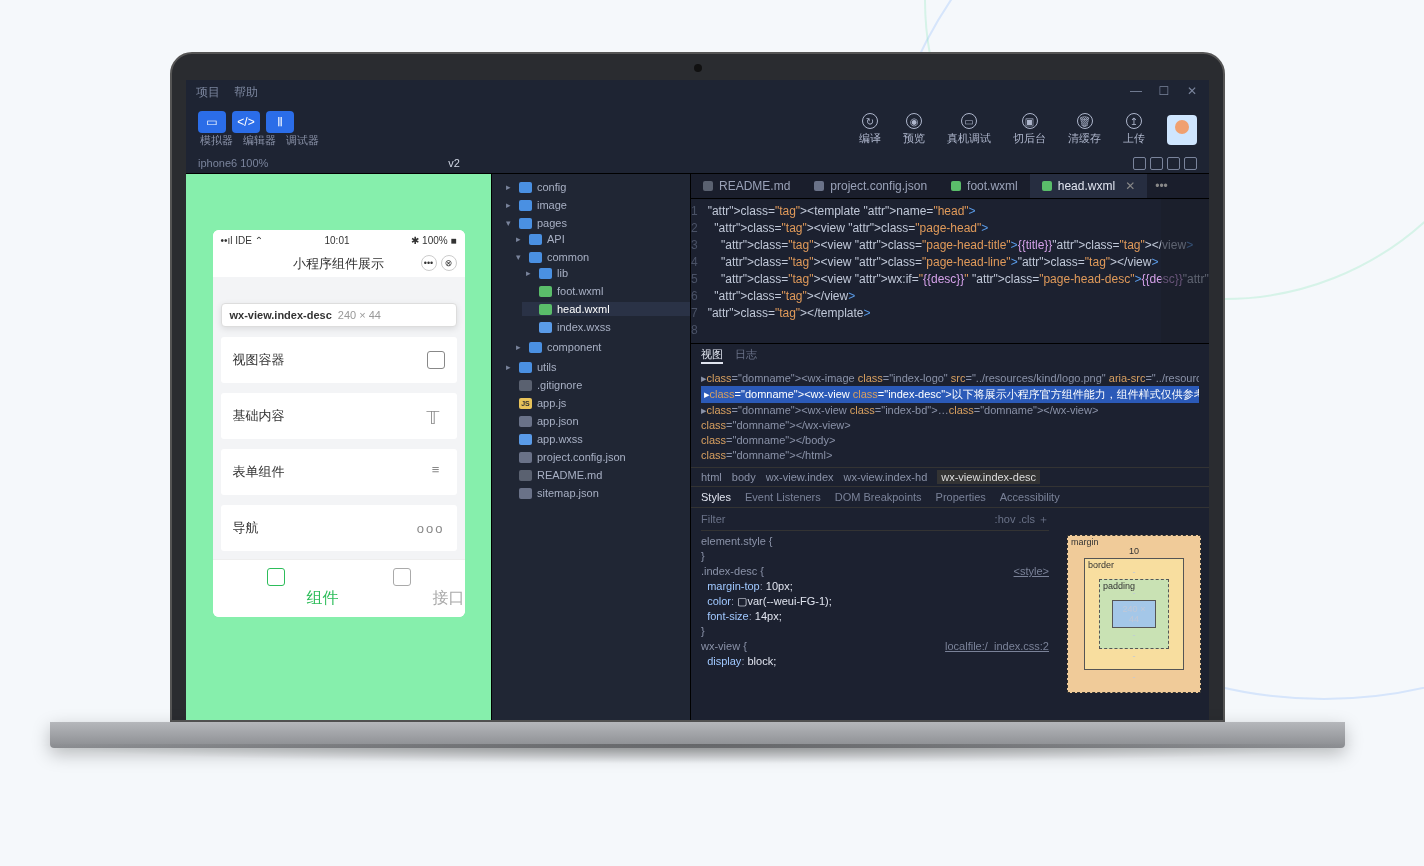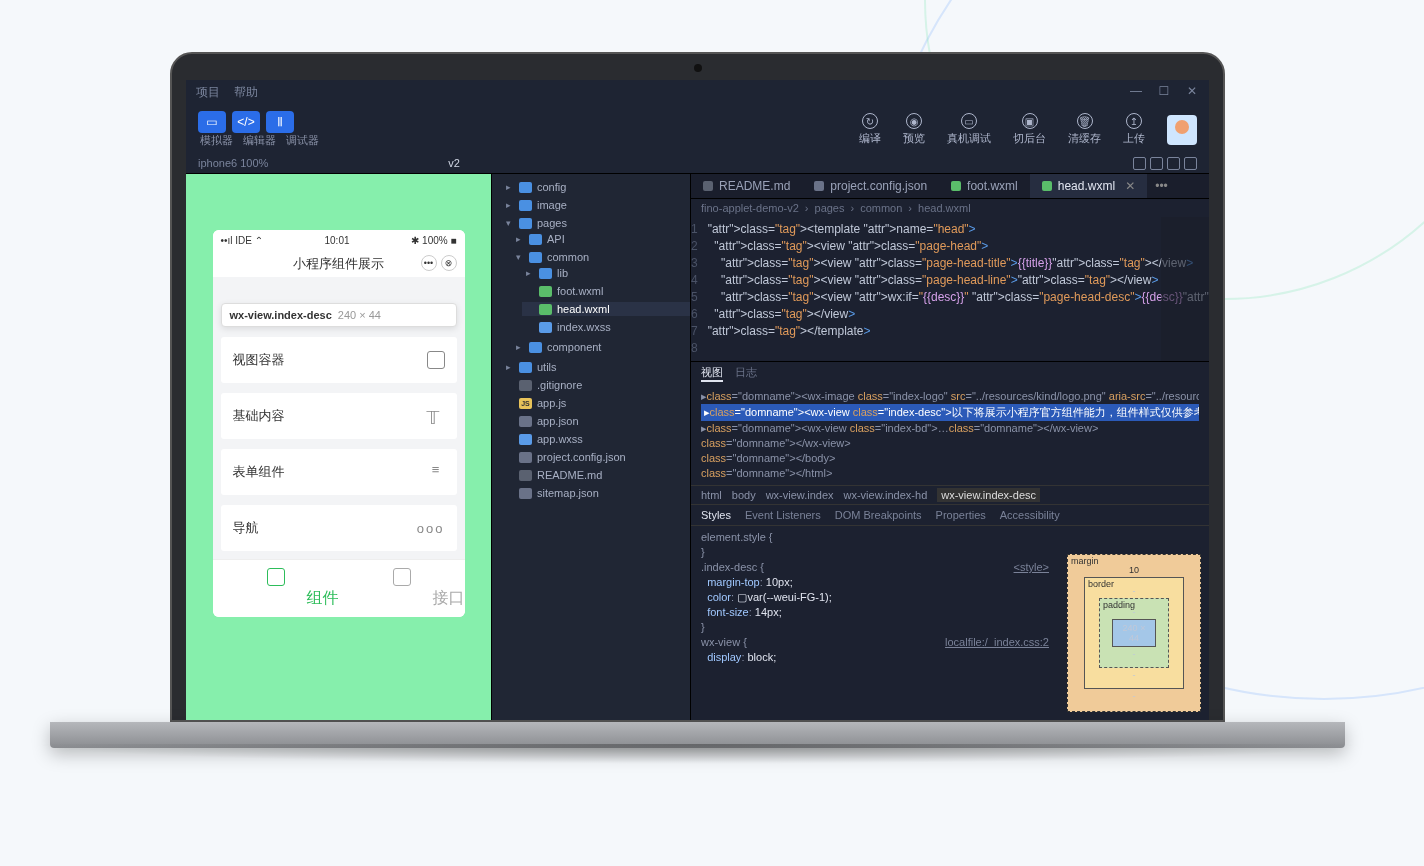--- a/index.html
+++ b/index.html
@@ -109,21 +109,21 @@
 .dt-path span { margin-right: 10px; }
 .dt-path .on { background: #333; padding: 1px 4px; color: #ddd; }
 .dt-styletabs { display: flex; gap: 14px; padding: 4px 10px; color: #7a8298; }
 .dt-styletabs .on { color: #e0e4ef; }
 .dt-lower { display: flex; flex: 1; border-top: 1px solid #333; overflow: hidden; }
 .dt-styles { flex: 1; padding: 4px 10px; font-family: Menlo, Consolas, monospace; color: #8a92a8; line-height: 15px; position: relative; }
 .filterbar { display: flex; justify-content: space-between; color: #6a7288; padding-bottom: 3px; border-bottom: 1px solid #333; margin-bottom: 3px; }
 .cssprop { color: #a0c8ff; }
 .cssval { color: #e0e4ef; }
 .srclink { color: #7a8298; float: right; text-decoration: underline; }
-.box-model { width: 150px; padding: 8px; display: flex; align-items: flex-end; justify-content: center; }
+.box-model { width: 150px; padding: 8px; display: flex; align-items: center; justify-content: center; }
 .bm { padding: 10px 14px; font-size: 9px; text-align: center; position: relative; }
 .bm.margin { background: #f0cb99; border: 1px dashed #333; }
 .bm.border { background: #f8de9f; border: 1px solid #555; margin: 2px; padding: 8px 12px; }
 .bm.padding { background: #c9e2b4; border: 1px dashed #555; margin: 2px; padding: 8px 10px; }
 .bm.content { background: #a4c7e8; border: 1px solid #555; padding: 3px 6px; margin: 2px; }
 .bm .lab { position: absolute; top: 1px; left: 3px; color: #333; }
 </style>
 </head>
 <body>
 
@@ -391,23 +391,20 @@
                 <span>foot.wxml</span>
               </div>
       <div class="edtab active">
                 <span class="dot" style="background:#5abd6a"></span>
                 <span>head.wxml</span>
                 <span class="x">✕</span>
               </div>
       <div class="more">•••</div>
      </div>
 
-     <div class="crumbs">
-      <span>fino-applet-demo-v2</span><span class="sep">›</span><span>pages</span><span class="sep">›</span><span>common</span><span class="sep">›</span><span>head.wxml</span>
-     </div>
 
      <div class="code">
       <div class="lnos">1<br>2<br>3<br>4<br>5<br>6<br>7<br>8</div>
       <div class="clines" id="codelines">
                 <div class="l"><span <span="" class="&lt;span">"attr"</span>&gt;class=<span class="str">"tag"</span>&gt;&lt;template <span class="&lt;span">"attr"</span>&gt;name=<span class="str">"head"</span><span class="tag">&gt;</span></div>
                 <div class="l">  <span <span="" class="&lt;span">"attr"</span>&gt;class=<span class="str">"tag"</span>&gt;&lt;view <span class="&lt;span">"attr"</span>&gt;class=<span class="str">"page-head"</span><span class="tag">&gt;</span></div>
                 <div class="l">    <span <span="" class="&lt;span">"attr"</span>&gt;class=<span class="str">"tag"</span>&gt;&lt;view <span class="&lt;span">"attr"</span>&gt;class=<span class="str">"page-head-title"</span><span class="tag">&gt;</span><span class="brace">{{title}}</span><span <span="" class="&lt;span">"attr"</span>&gt;class=<span class="str">"tag"</span>&gt;&lt;/view<span class="tag">&gt;</span></div>
                 <div class="l">    <span <span="" class="&lt;span">"attr"</span>&gt;class=<span class="str">"tag"</span>&gt;&lt;view <span class="&lt;span">"attr"</span>&gt;class=<span class="str">"page-head-line"</span><span class="tag">&gt;</span><span <span="" class="&lt;span">"attr"</span>&gt;class=<span class="str">"tag"</span>&gt;&lt;/view<span class="tag">&gt;</span></div>
                 <div class="l">    <span <span="" class="&lt;span">"attr"</span>&gt;class=<span class="str">"tag"</span>&gt;&lt;view <span class="&lt;span">"attr"</span>&gt;wx:if=<span class="str">"<span class="brace">{{desc}}</span>"</span> <span class="&lt;span">"attr"</span>&gt;class=<span class="str">"page-head-desc"</span><span class="tag">&gt;</span><span class="brace">{{desc}}</span><span <span="" class="&lt;span">"attr"</span>&gt;class=&gt;&lt;/vi</div>
                 <div class="l">  <span <span="" class="&lt;span">"attr"</span>&gt;class=<span class="str">"tag"</span>&gt;&lt;/view<span class="tag">&gt;</span></div>
@@ -435,20 +432,24 @@
       </div>
       <div class="dt-styletabs">
        <span class="on">Styles</span>
        <span>Event Listeners</span>
        <span>DOM Breakpoints</span>
        <span>Properties</span>
        <span>Accessibility</span>
       </div>
       <div class="dt-lower">
        <div class="dt-styles">
+        <div class="filterbar">
+         <span>Filter</span>
+         <span>:hov .cls ＋</span>
+        </div>
         <div>element.style {</div>
         <div>}</div>
         <div><span>.index-desc {</span><span class="srclink">&lt;style&gt;</span></div>
         <div>&nbsp;&nbsp;<span class="cssprop">margin-top</span>: <span class="cssval">10px;</span></div>
         <div>&nbsp;&nbsp;<span class="cssprop">color</span>: <span class="cssval">▢var(--weui-FG-1);</span></div>
         <div>&nbsp;&nbsp;<span class="cssprop">font-size</span>: <span class="cssval">14px;</span></div>
         <div>}</div>
         <div><span>wx-view {</span><span class="srclink">localfile:/_index.css:2</span></div>
         <div>&nbsp;&nbsp;<span class="cssprop">display</span>: <span class="cssval">block;</span></div>
        </div>

